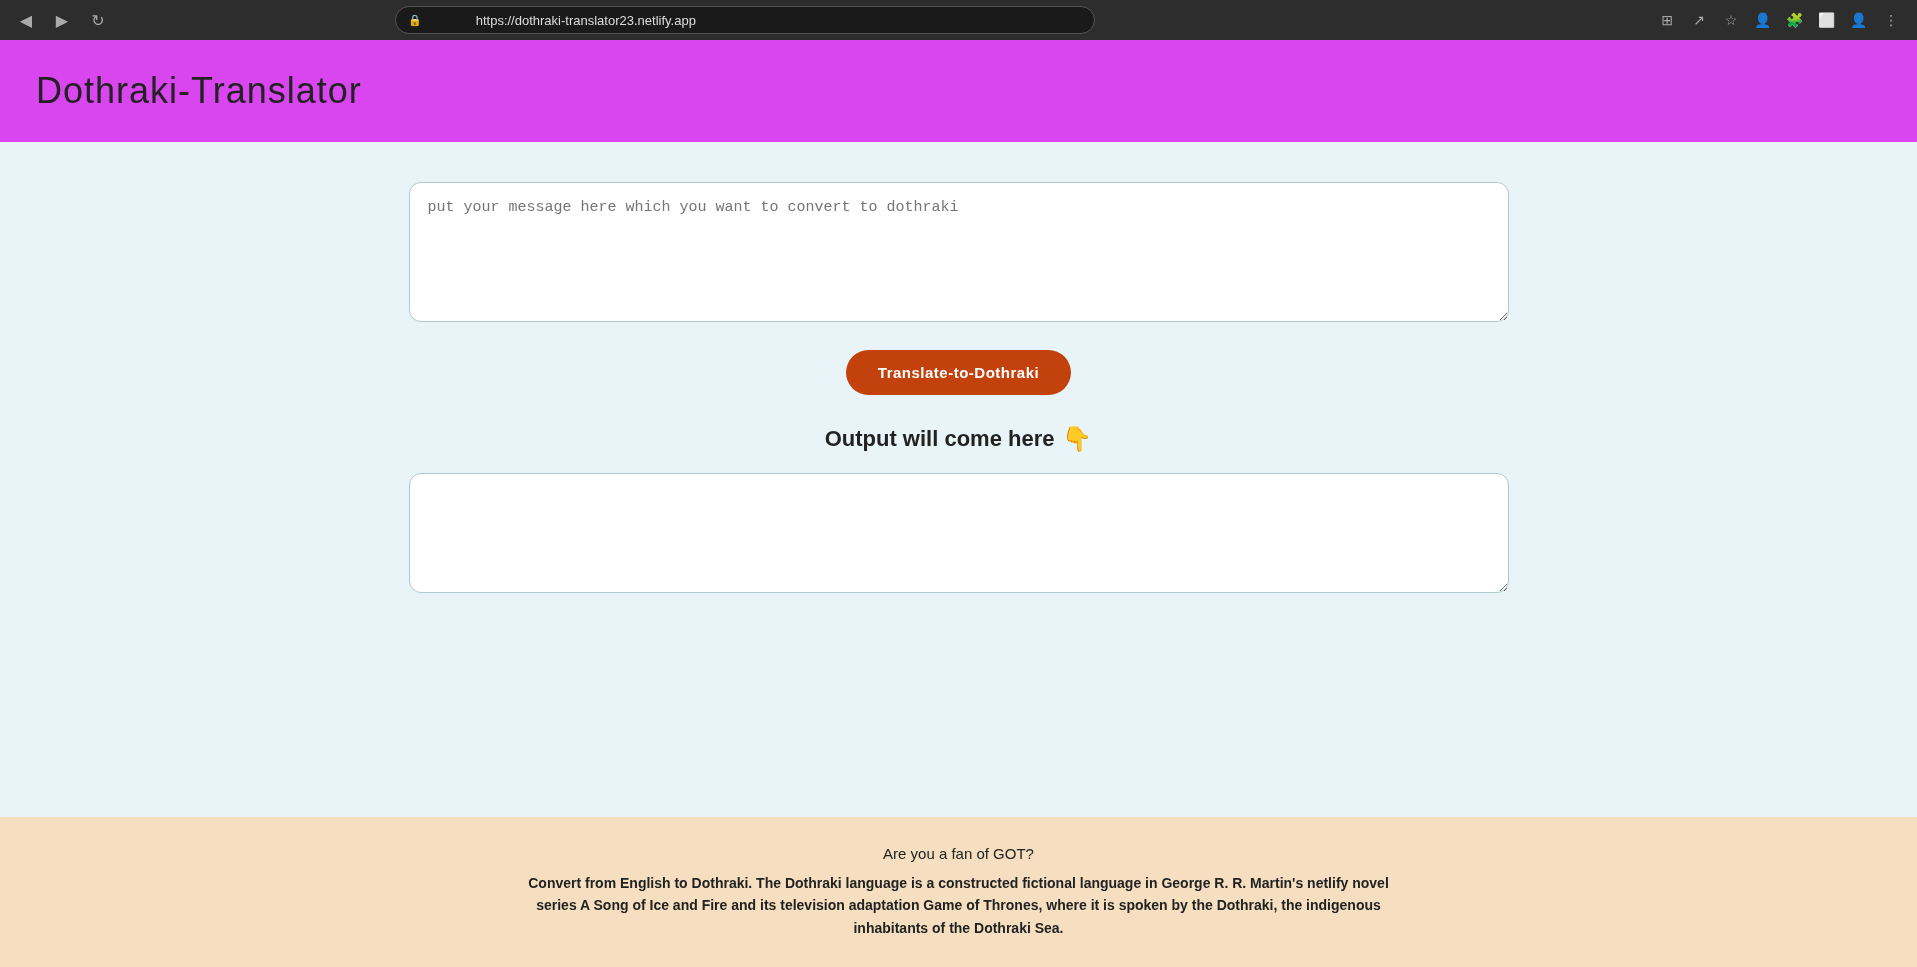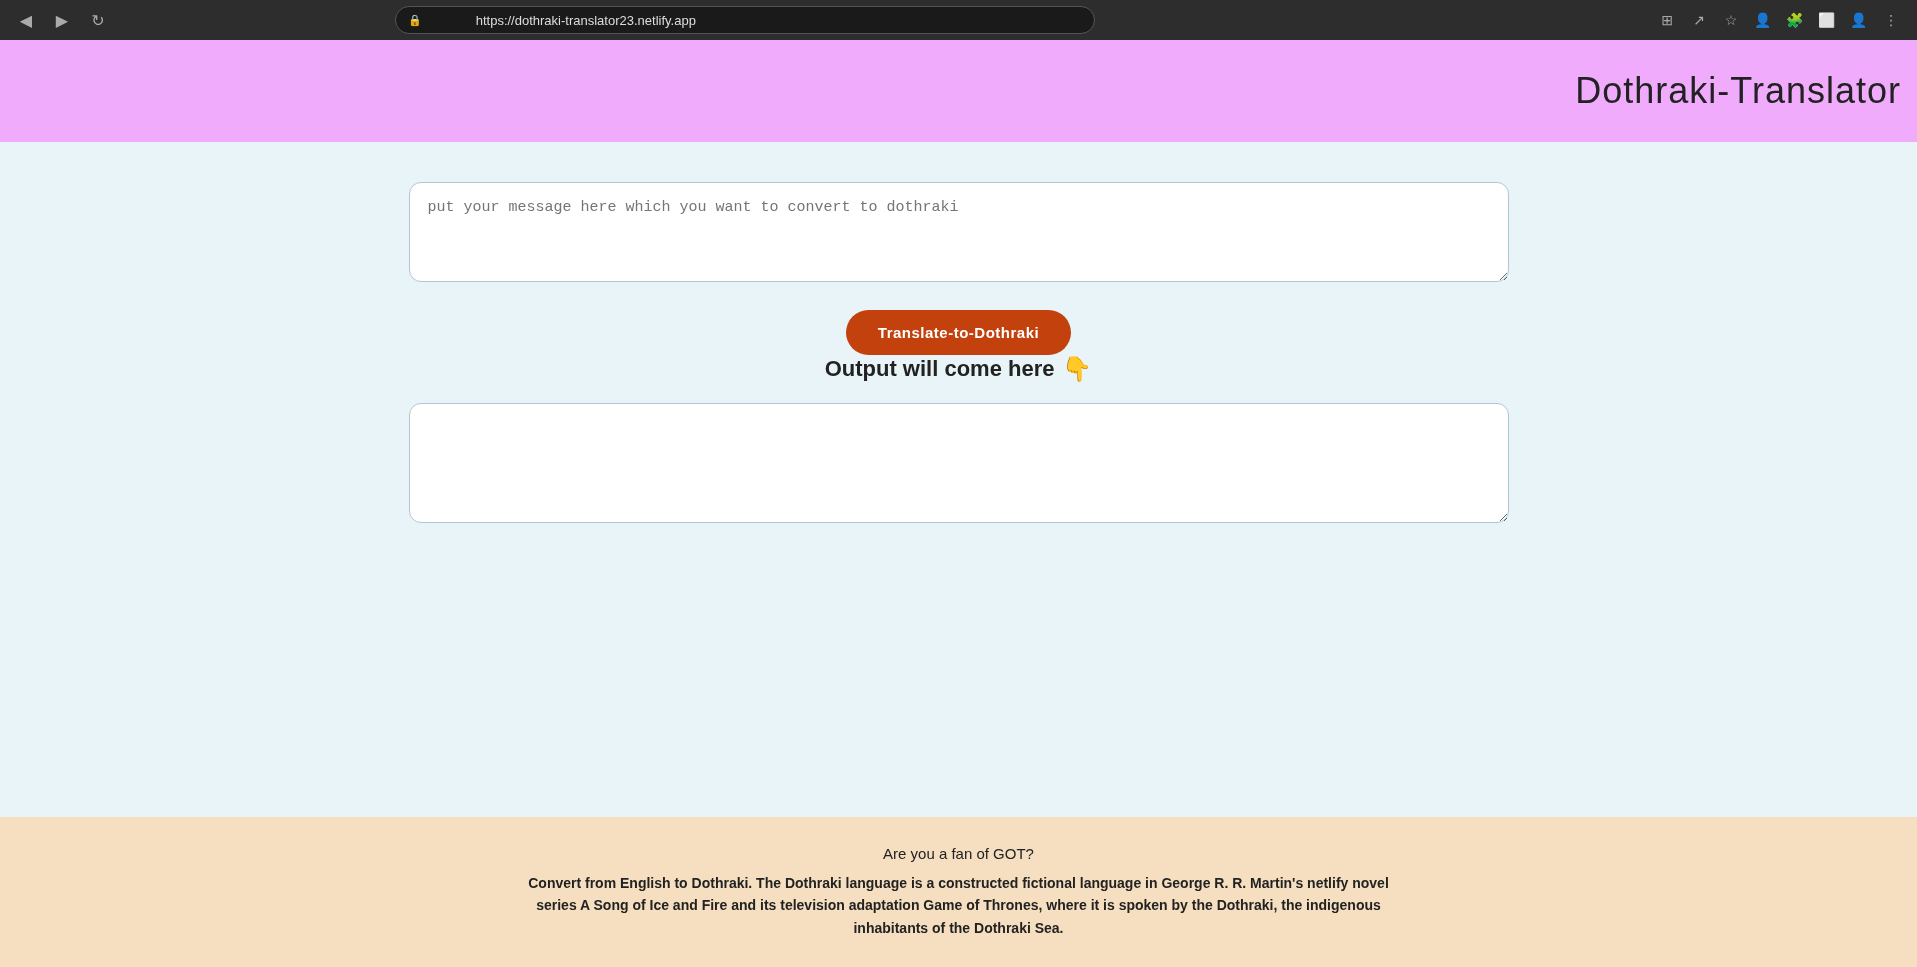--- a/index.html
+++ b/index.html
@@ -83,23 +83,23 @@
       font-size: 14px;
       cursor: pointer;
       display: flex;
       align-items: center;
       justify-content: center;
       border-radius: 4px;
     }
 
     
     .site-header {
-      background-color: #f0abfc;
-      padding: 30px 16px;
-      text-align: right;
+      background-color: #d946ef;
+      padding: 30px 36px;
+      text-align: left;
       flex-shrink: 0;
     }
 
     .site-title {
       font-size: 36px;
       font-weight: normal;
       color: #222;
       letter-spacing: 1px;
     }
 
@@ -109,21 +109,21 @@
       flex: 1;
       display: flex;
       flex-direction: column;
       align-items: center;
       padding: 40px 20px 60px;
     }
 
     .input-textarea {
       width: 1100px;
       max-width: 95vw;
-      height: 100px;
+      height: 140px;
       border: 1.5px solid #b0c8d0;
       border-radius: 12px;
       padding: 16px 18px;
       font-size: 15px;
       font-family: 'Courier New', monospace;
       color: #aaa;
       resize: vertical;
       background: #fff;
       outline: none;
     }
@@ -135,20 +135,21 @@
       border: none;
       border-radius: 30px;
       padding: 14px 32px;
       font-size: 15px;
       font-weight: bold;
       cursor: pointer;
       letter-spacing: 0.5px;
     }
 
     .output-label {
+      margin-top: 30px;
       font-size: 22px;
       font-weight: bold;
       color: #222;
       display: flex;
       align-items: center;
       gap: 8px;
     }
 
     .output-label .pointing-icon {
       font-size: 24px;

